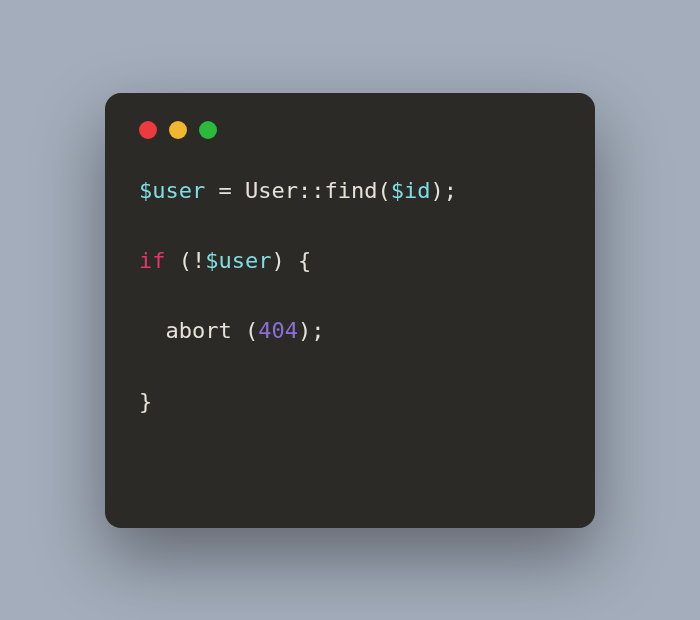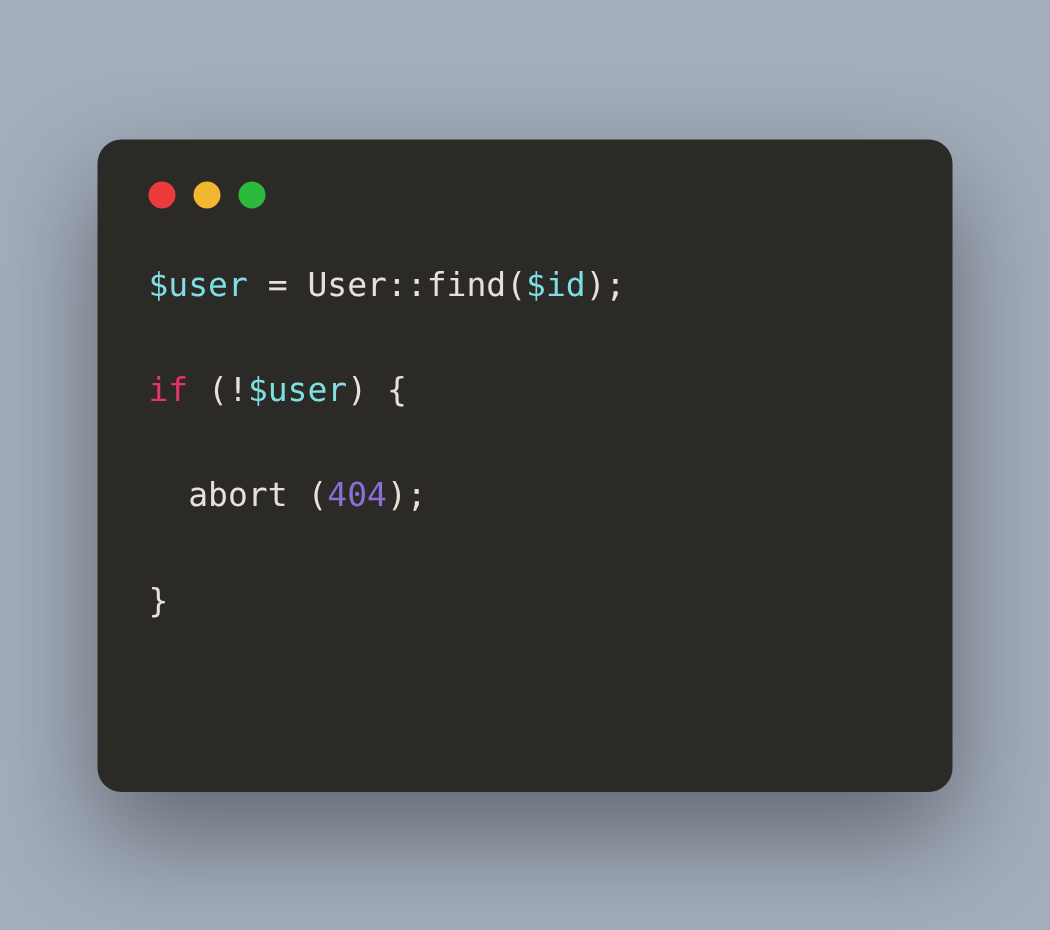--- a/index.html
+++ b/index.html
@@ -12,21 +12,21 @@
       width: 700px;
       height: 620px;
       background: #a3adbb;
       display: flex;
       align-items: center;
       justify-content: center;
       font-family: -apple-system, BlinkMacSystemFont, sans-serif;
     }
     
     .window {
-      width: 570px;
+      width: 490px;
       height: 435px;
       background: #2b2a26;
       border-radius: 16px;
       box-shadow: 0 30px 70px rgba(0,0,0,0.4);
       padding: 28px 34px;
     }
     
     .titlebar {
       display: flex;
       gap: 12px;

